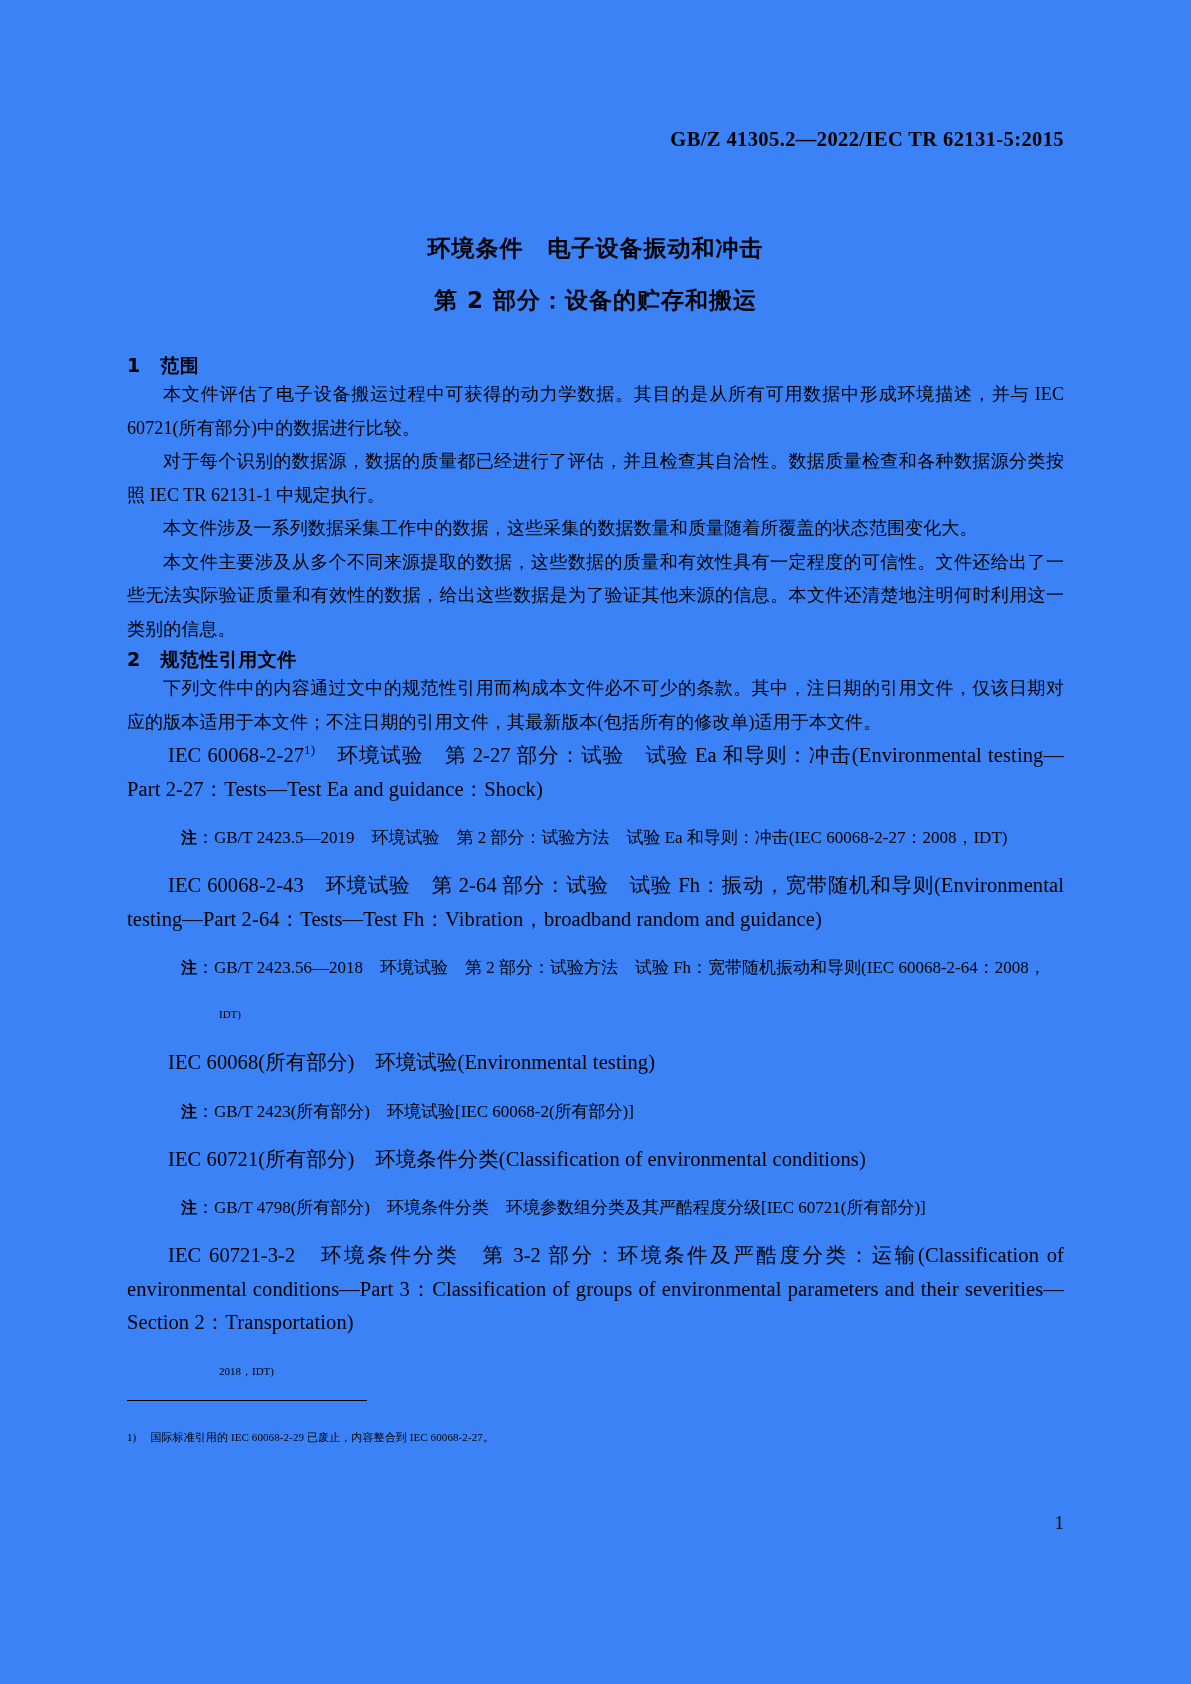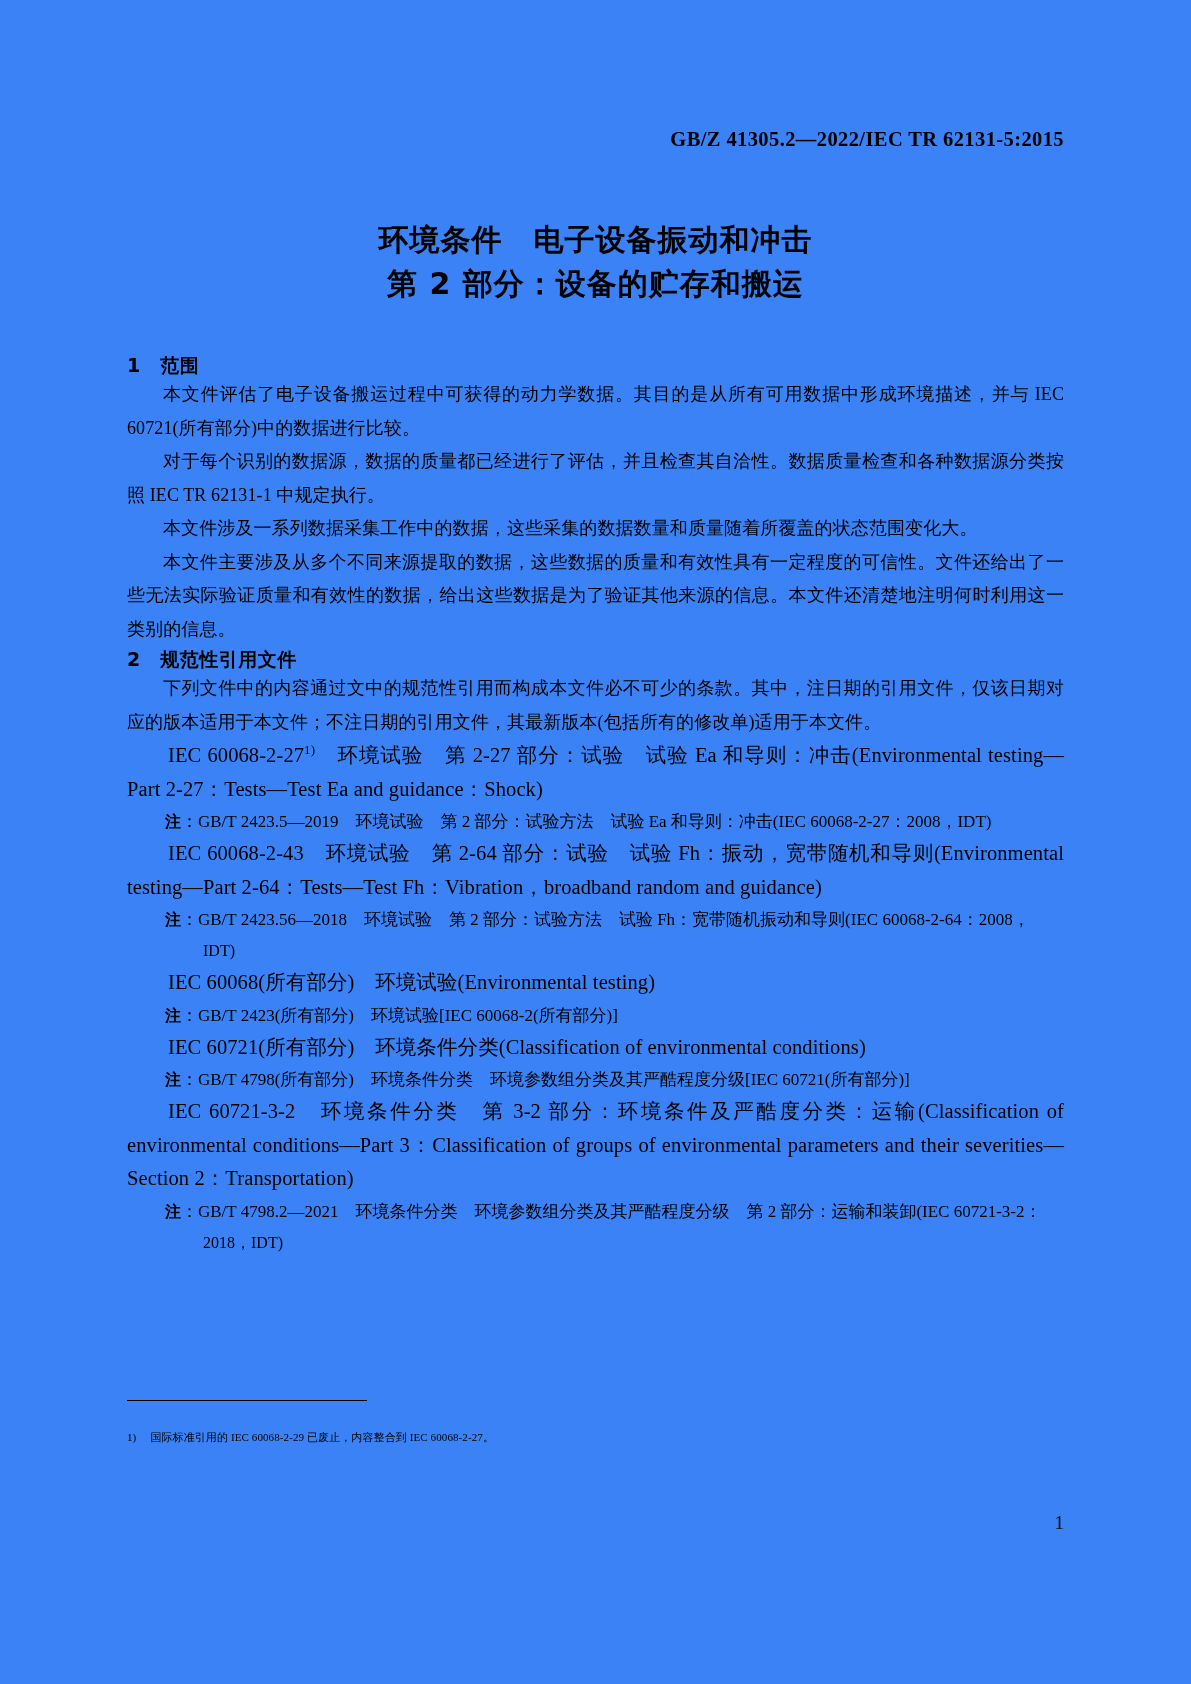--- a/index.html
+++ b/index.html
@@ -37,24 +37,25 @@
   .title-block {
     position: absolute;
     top: 218px;
     left: 0;
     width: 100%;
     text-align: center;
   }
   .title-line {
     font-family: "DejaVu Sans", "Liberation Sans", sans-serif;
     font-weight: bold;
-    font-size: 30px;
+    font-size: 23px;
     line-height: 44px;
     letter-spacing: 1px;
     white-space: pre;
+    margin-top: 8px;
   }
 
   
   .content {
     position: absolute;
     top: 352px;
     left: 127px;
     width: 937px;
   }
 
@@ -86,36 +87,36 @@
     font-size: 20.5px;
     line-height: 33.5px;
     text-indent: 2em;
     text-align: justify;
     text-justify: inter-ideograph;
     letter-spacing: 0.1px;
   }
 
   
   p.note {
-    margin: 0;
+    margin: 16px;
     font-size: 17px;
     line-height: 31px;
     padding-left: 38px;
     text-indent: 0;
     text-align: justify;
     text-justify: inter-ideograph;
   }
   p.note .note-label {
     font-family: "DejaVu Sans", "Liberation Sans", sans-serif;
     font-weight: bold;
     font-size: 16px;
   }
   p.note-cont {
-    margin: 0;
-    font-size: 16px;
+    margin: 16px;
+    font-size: 11px;
     line-height: 31px;
     padding-left: 76px;
     text-indent: 0;
   }
 
   sup.fn {
     font-size: 13px;
     vertical-align: super;
     line-height: 0;
   }
@@ -181,21 +182,20 @@
     <p class="note"><span class="note-label">注</span><span>：GB/T 2423.56—2018　环境试验　第 2 部分：试验方法　试验 Fh：宽带随机振动和导则(IEC 60068-2-64：2008，</span></p>
     <p class="note-cont">IDT)</p>
 
     <p class="entry"><span>IEC 60068(所有部分)</span><span>　环境试验(Environmental testing)</span></p>
     <p class="note"><span class="note-label">注</span><span>：GB/T 2423(所有部分)　环境试验[IEC 60068-2(所有部分)]</span></p>
 
     <p class="entry"><span>IEC 60721(所有部分)</span><span>　环境条件分类(Classification of environmental conditions)</span></p>
     <p class="note"><span class="note-label">注</span><span>：GB/T 4798(所有部分)　环境条件分类　环境参数组分类及其严酷程度分级[IEC 60721(所有部分)]</span></p>
 
     <p class="entry"><span>IEC 60721-3-2</span><span>　环境条件分类　第 3-2 部分：环境条件及严酷度分类：运输(Classification of environmental conditions—Part 3：Classification of groups of environmental parameters and their severities—Section 2：Transportation)</span></p>
-    <p class="note"><span class="note-label">注</span><span>：GB/T 4798.2—2021　环境条件分类　环境参数组分类及其严酷程度分级　第 2 部分：运输和装卸(IEC 60721-3-2：</span></p>
     <p class="note-cont">2018，IDT)</p>
 
   </div>
 
   <div class="footnote-area">
     <div class="footnote-rule"></div>
     <div class="footnote-item"><span class="fn-num">1)</span><span>国际标准引用的 IEC 60068-2-29 已废止，内容整合到 IEC 60068-2-27。</span></div>
   </div>
 
   <div class="page-number">1</div>

